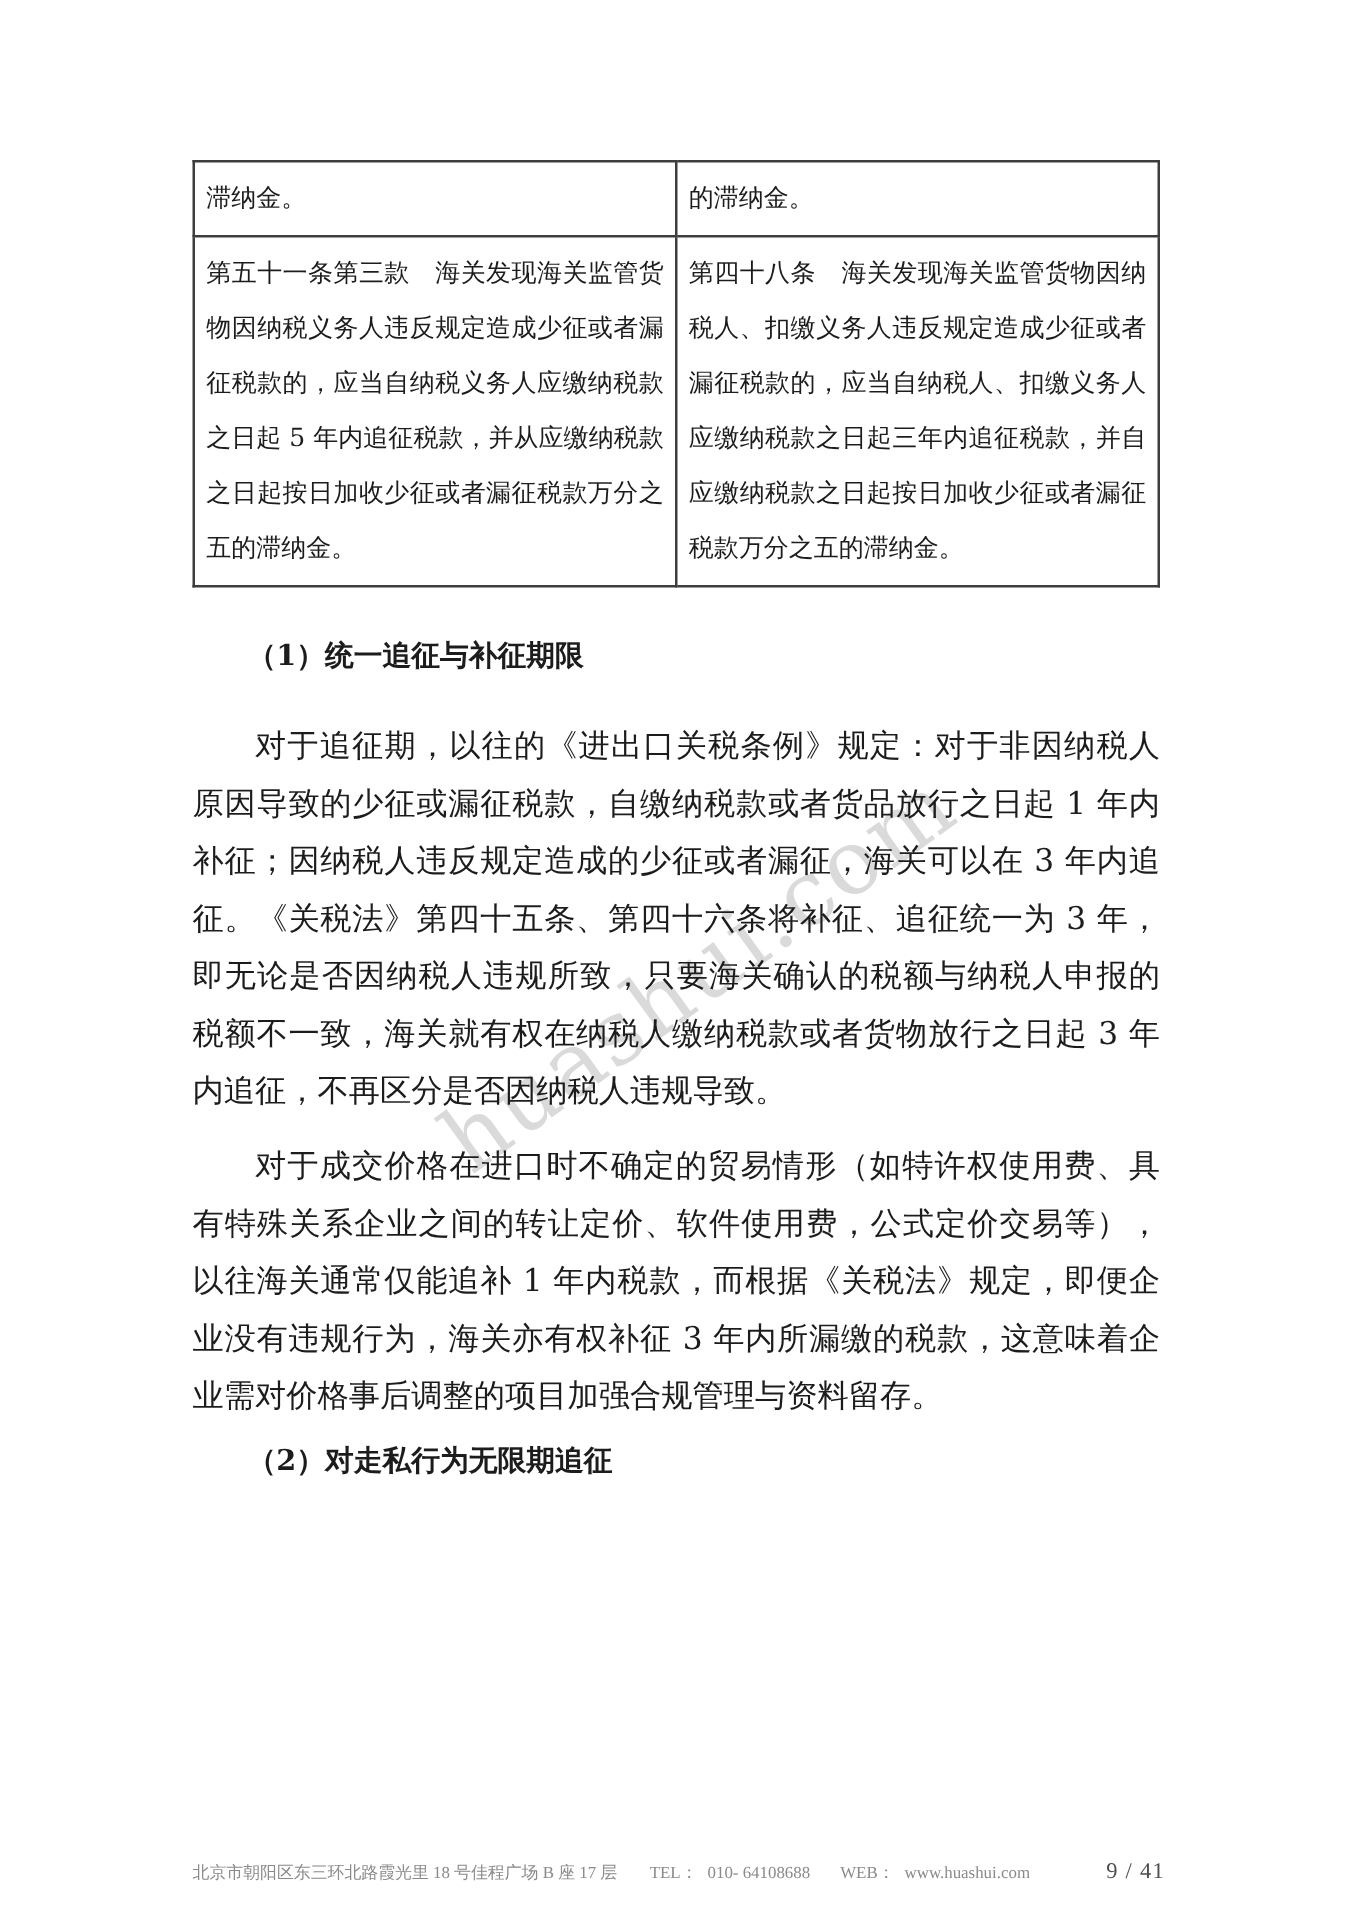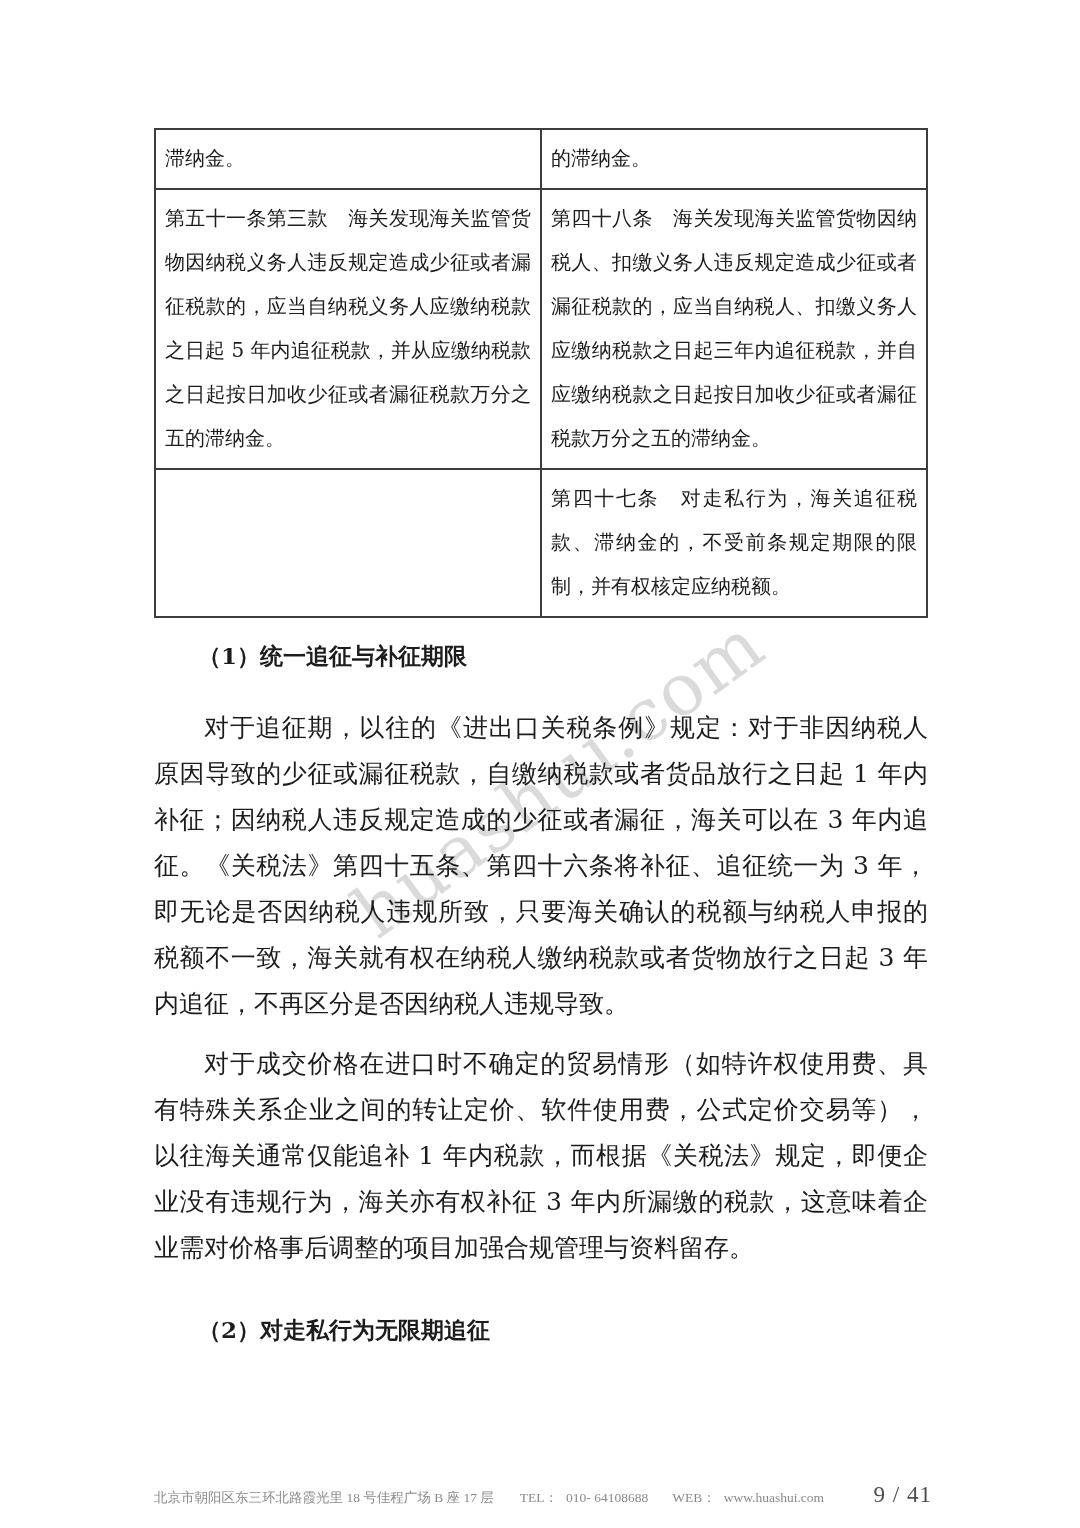--- a/index.html
+++ b/index.html
@@ -63,24 +63,24 @@
     font-size: 20px;
     line-height: 44px;
     padding: 6px 9px 8px 9px;
     text-align: justify;
   }
 
   .section-heading {
     font-size: 23px;
     font-weight: bold;
     padding-left: 44px;
-    margin-top: 21px;
+    margin-top: 38px;
     line-height: 34px;
   }
-  .section-heading.second { margin-top: 42px; }
+  .section-heading.second { margin-top: 12px; }
 
   .para {
     font-size: 25px;
     line-height: 46px;
     text-align: justify;
     text-indent: 2em;
     margin-top: 32px;
     word-break: break-all;
   }
   .para.tight { margin-top: 14px; }
@@ -96,45 +96,41 @@
     font-size: 13.5px;
     color: var(--footer_text);
     z-index: 1;
     white-space: nowrap;
   }
   .footer .tel-group { margin-left: 26px; text-align: center; }
   .footer .web-group { margin-left: 24px; margin-top: 48px; }
   .footer .label { margin-right: 8px; }
   .footer .page-number {
     margin-left: auto;
-    font-size: 23px;
+    font-size: 18px;
     color: var(--page_number);
     letter-spacing: 1px;
   }
 </style>
 </head>
 <body>
 
 <div class="watermark">huashui.com</div>
 
 <div class="content">
 
   <table class="compare">
     <tbody>
       <tr>
         <td>滞纳金。</td>
         <td>的滞纳金。</td>
       </tr>
       <tr>
         <td>第五十一条第三款　海关发现海关监管货物因纳税义务人违反规定造成少征或者漏征税款的，应当自纳税义务人应缴纳税款之日起 5 年内追征税款，并从应缴纳税款之日起按日加收少征或者漏征税款万分之五的滞纳金。</td>
         <td>第四十八条　海关发现海关监管货物因纳税人、扣缴义务人违反规定造成少征或者漏征税款的，应当自纳税人、扣缴义务人应缴纳税款之日起三年内追征税款，并自应缴纳税款之日起按日加收少征或者漏征税款万分之五的滞纳金。</td>
-      </tr>
-      <tr>
-        <td></td>
-        <td>第四十七条　对走私行为，海关追征税款、滞纳金的，不受前条规定期限的限制，并有权核定应纳税额。</td>
       </tr>
     </tbody>
   </table>
 
   <div class="section-heading">（1）统一追征与补征期限</div>
 
   <div class="para">对于追征期，以往的《进出口关税条例》规定：对于非因纳税人原因导致的少征或漏征税款，自缴纳税款或者货品放行之日起 1 年内补征；因纳税人违反规定造成的少征或者漏征，海关可以在 3 年内追征。《关税法》第四十五条、第四十六条将补征、追征统一为 3 年，即无论是否因纳税人违规所致，只要海关确认的税额与纳税人申报的税额不一致，海关就有权在纳税人缴纳税款或者货物放行之日起 3 年内追征，不再区分是否因纳税人违规导致。</div>
 
   <div class="para tight">对于成交价格在进口时不确定的贸易情形（如特许权使用费、具有特殊关系企业之间的转让定价、软件使用费，公式定价交易等），以往海关通常仅能追补 1 年内税款，而根据《关税法》规定，即便企业没有违规行为，海关亦有权补征 3 年内所漏缴的税款，这意味着企业需对价格事后调整的项目加强合规管理与资料留存。</div>
 

